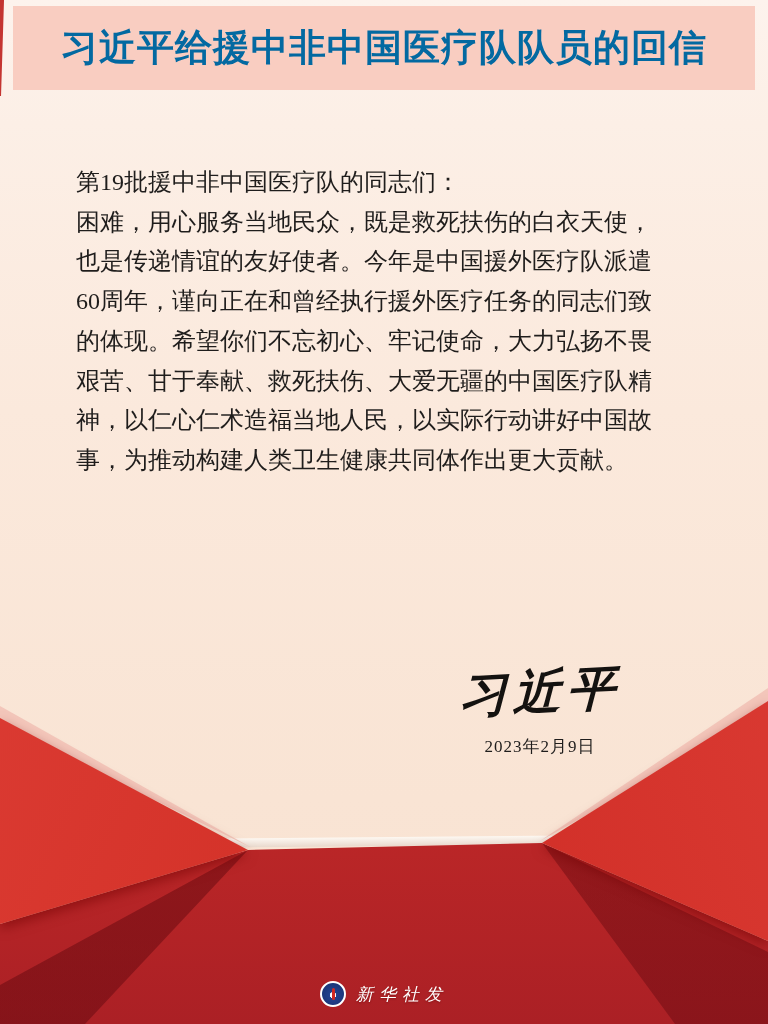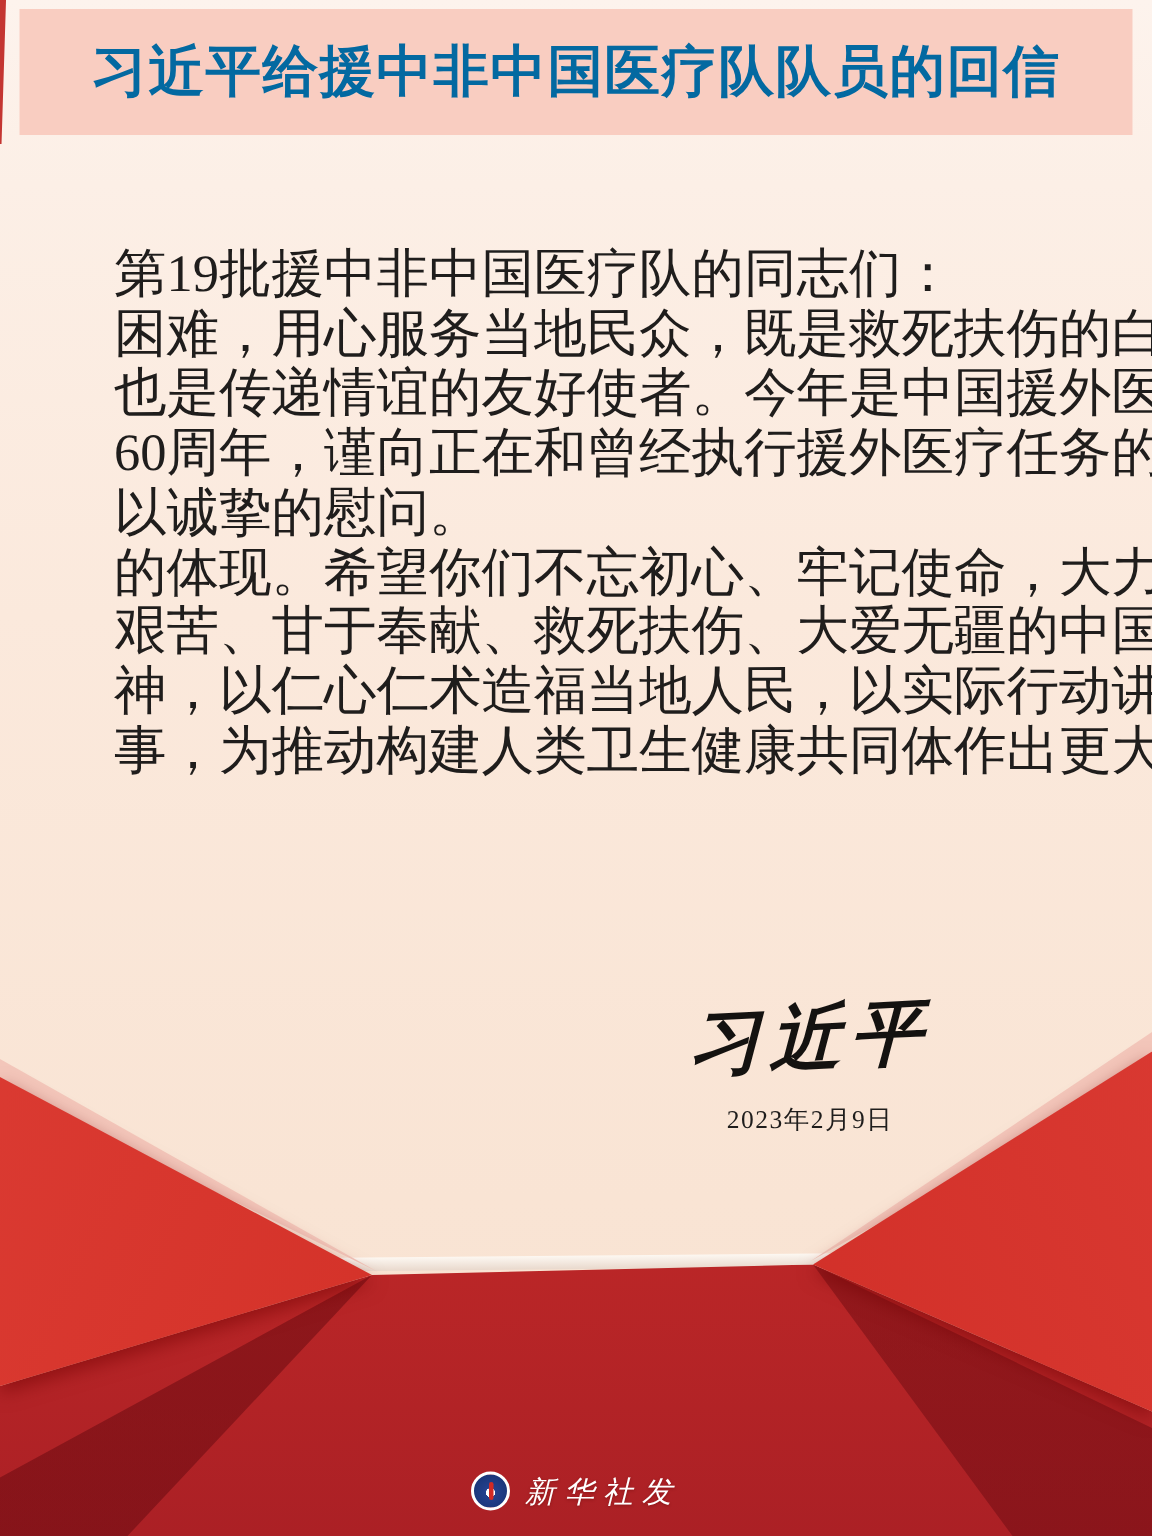--- a/index.html
+++ b/index.html
@@ -19,21 +19,21 @@
     white-space:nowrap;
   }
   .red-edge-sliver{
     position:absolute;left:0;top:0;width:4px;height:96px;
     background:#c43531;
     clip-path:polygon(0 0,4px 0,1px 100%,0 100%);
   }
   
   .letter-body{
     position:absolute;left:76px;top:163px;width:618px;
-    color:#1f1d1c;font-size:35px;line-height:39.7px;
+    color:#1f1d1c;font-size:24px;line-height:39.7px;
   }
   .letter-line{white-space:nowrap;}
   .letter-line.indent{text-indent:56px;}
   .signature{
     position:absolute;left:420px;top:660px;width:240px;text-align:center;
     font-size:48px;color:#141210;font-weight:600;font-style:italic;
     transform:rotate(-3deg) skewX(-4deg);letter-spacing:6px;
   }
   .letter-date{
     position:absolute;left:415px;top:735px;width:250px;text-align:center;
@@ -91,40 +91,39 @@
     width:26px;height:26px;border-radius:50%;
     border:2px solid #ffffff;box-sizing:border-box;
     background:radial-gradient(circle at 50% 55%, #ffffff 0%, #ffffff 18%, #24418e 19%, #16306f 100%);
     position:relative;flex:0 0 auto;
   }
   .xinhua-logo::after{
     content:"";position:absolute;left:10px;top:5px;width:3px;height:12px;
     background:#d22a24;border-radius:2px;
   }
   .credit-text{
-    color:#ffffff;font-size:20px;letter-spacing:6px;font-style:italic;
+    color:#ffffff;font-size:17px;letter-spacing:6px;font-style:italic;
     text-shadow:0 1px 2px rgba(80,0,0,0.4);
   }
 </style>
 </head>
 <body>
 
 <div class="canvas">
 
   <div class="red-edge-sliver"></div>
   <div class="title-band">
     <div class="title-text">习近平给援中非中国医疗队队员的回信</div>
   </div>
 
   <div class="letter-body" id="letter-body">
       <div class="letter-line">第19批援中非中国医疗队的同志们：</div>
       <div class="letter-line">困难，用心服务当地民众，既是救死扶伤的白衣天使，</div>
       <div class="letter-line">也是传递情谊的友好使者。今年是中国援外医疗队派遣</div>
       <div class="letter-line">60周年，谨向正在和曾经执行援外医疗任务的同志们致</div>
-      <div class="letter-line">以诚挚的慰问。</div>
       <div class="letter-line">的体现。希望你们不忘初心、牢记使命，大力弘扬不畏</div>
       <div class="letter-line">艰苦、甘于奉献、救死扶伤、大爱无疆的中国医疗队精</div>
       <div class="letter-line">神，以仁心仁术造福当地人民，以实际行动讲好中国故</div>
       <div class="letter-line">事，为推动构建人类卫生健康共同体作出更大贡献。</div>
     </div>
 
   <div class="signature">习近平</div>
   <div class="letter-date">2023年2月9日</div>
 
   <div class="paper-edge"></div>

